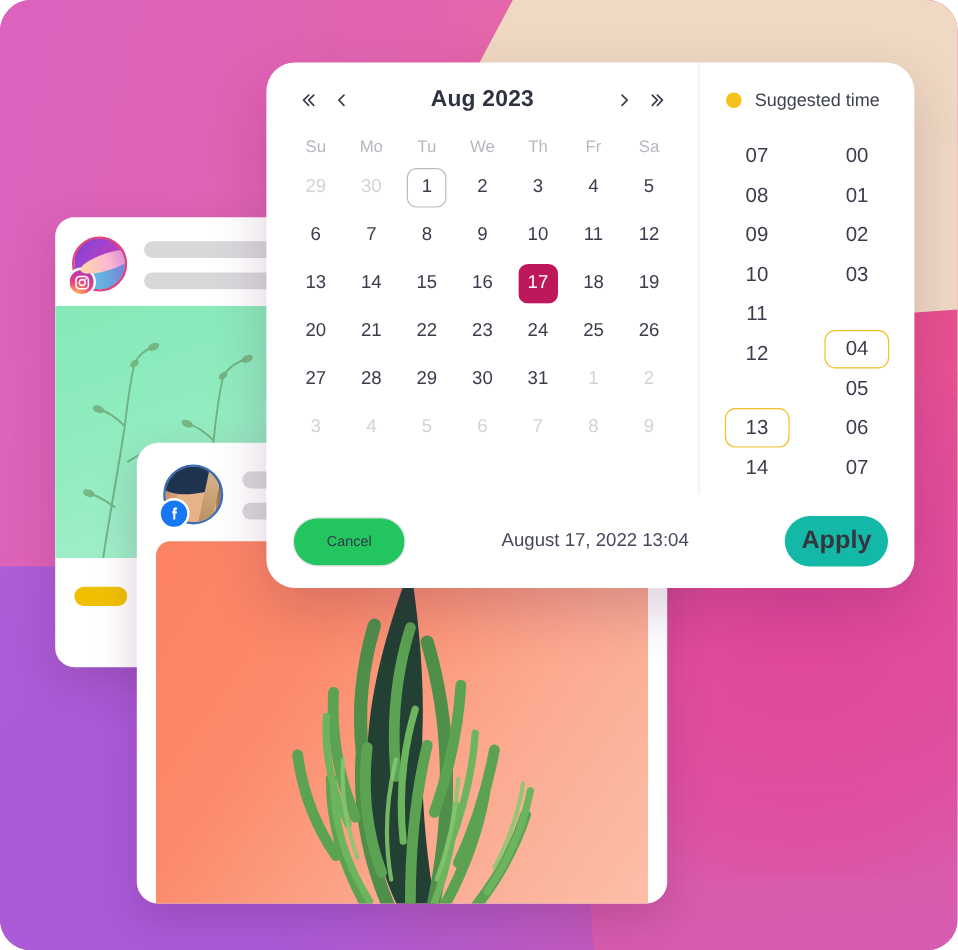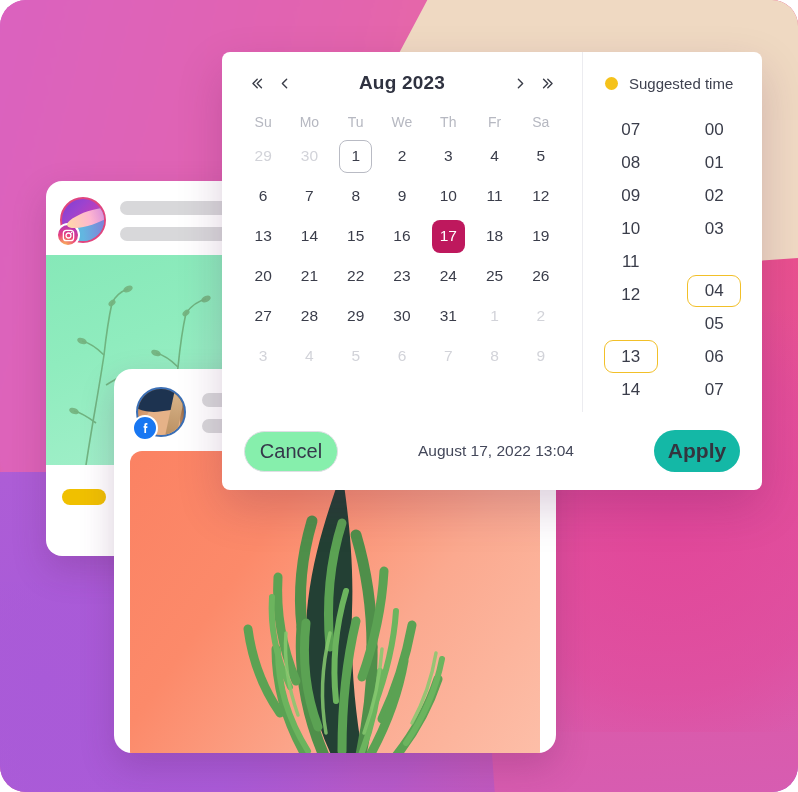--- a/index.html
+++ b/index.html
@@ -178,21 +178,21 @@
     border-radius: 8px;
     margin: 24px 0 0 16px;
   }
 
   
   #picker {
     position: absolute;
     left: 222px; top: 52px;
     width: 540px; height: 438px;
     background: #ffffff;
-    border-radius: 8px;
+    border-radius: 24px;
     box-shadow: 0 18px 46px rgba(80, 20, 80, 0.20);
     display: flex;
     flex-direction: column;
     overflow: hidden;
   }
 
   .picker-body { flex: 1; display: flex; min-height: 0; }
 
   .cal-pane { width: 360px; display: flex; flex-direction: column; }
   .time-pane { flex: 1; border-left: 1px solid #ececf0; display: flex; flex-direction: column; }
@@ -298,22 +298,22 @@
     height: 78px;
     border-top: 0;
     display: flex; align-items: center;
     padding: 0 22px;
     gap: 16px;
   }
   .btn-cancel {
     min-width: 94px; height: 41px;
     border-radius: 22px;
     border: 1px solid #dfdfe4;
-    background: #86efac;
-    font-size: 20px;
+    background: #22c55e;
+    font-size: 12px;
     color: #35384a;
     cursor: pointer;
     font-family: "Liberation Sans", sans-serif;
   }
   .footer-summary {
     flex: 1; text-align: center;
     font-size: 15.5px;
     color: #44485a;
   }
   .btn-apply {

